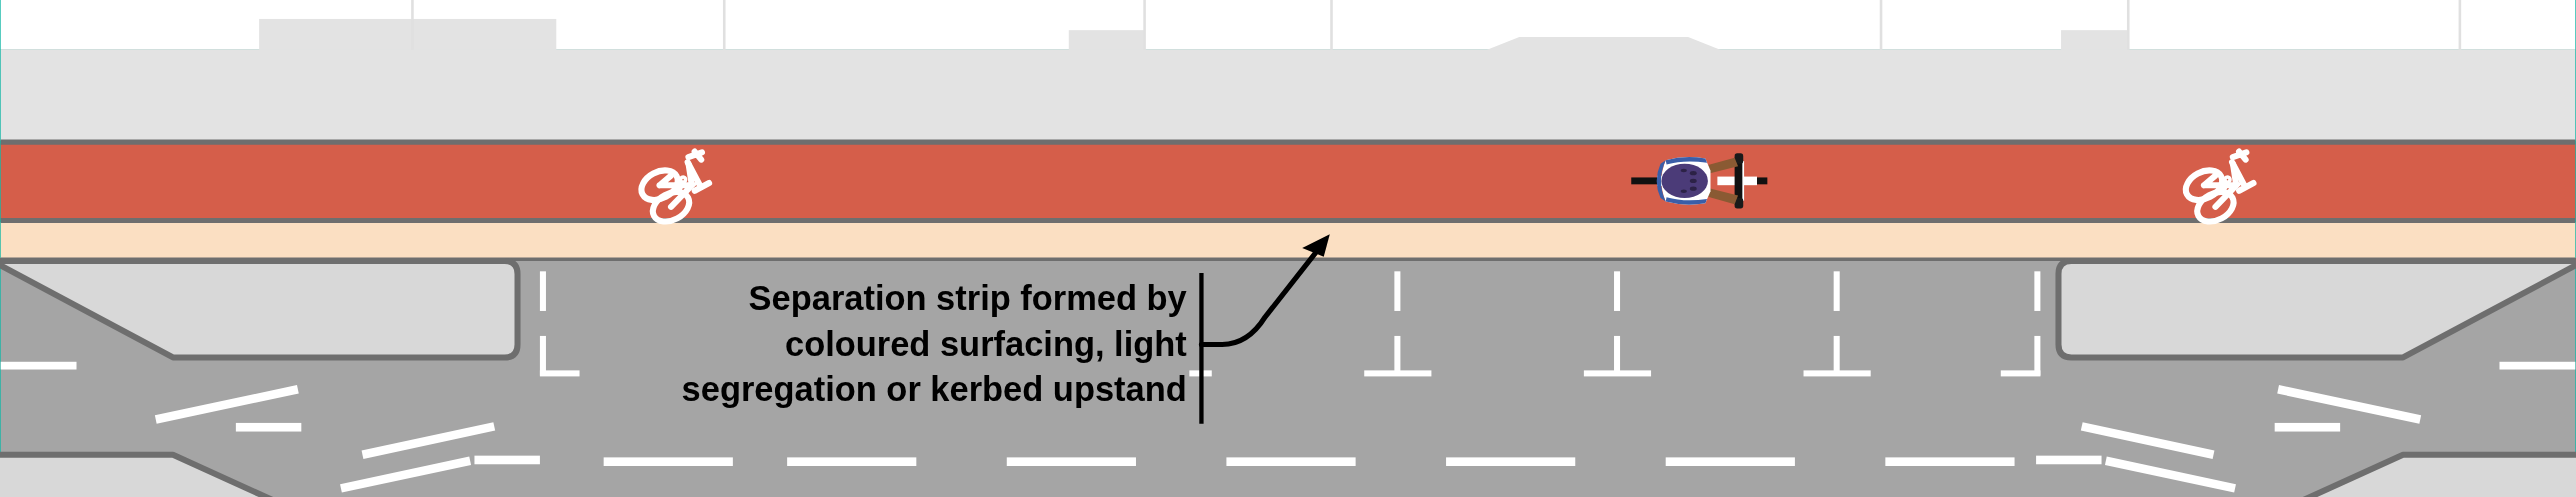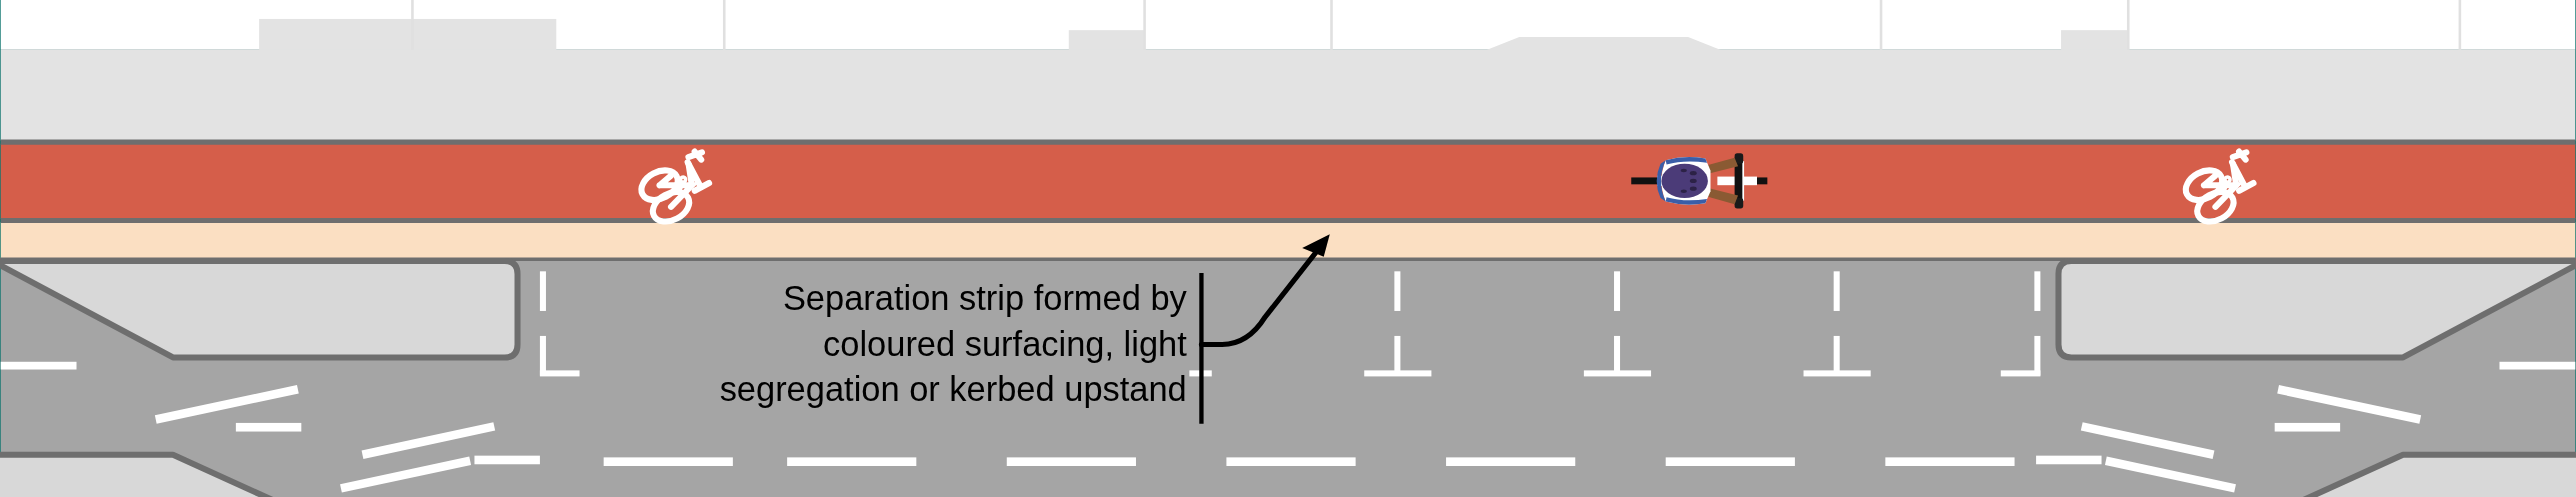--- a/index.html
+++ b/index.html
@@ -9,21 +9,22 @@
     background: #ffffff;
   }
   body {
     font-family: "Liberation Sans", sans-serif;
   }
   #scene {
     position: relative;
     width: 2576px;
     height: 497px;
     overflow: hidden;
-    background: #0f766e;
+    background: #14b8a6;
+    font-weight: bold;
   }
   #scene svg {
     display: block;
   }
   .annotation-text {
     font-family: "Liberation Sans", sans-serif;
     font-size: 40px;
     fill: #000000;
     text-anchor: end;
     white-space: pre;

